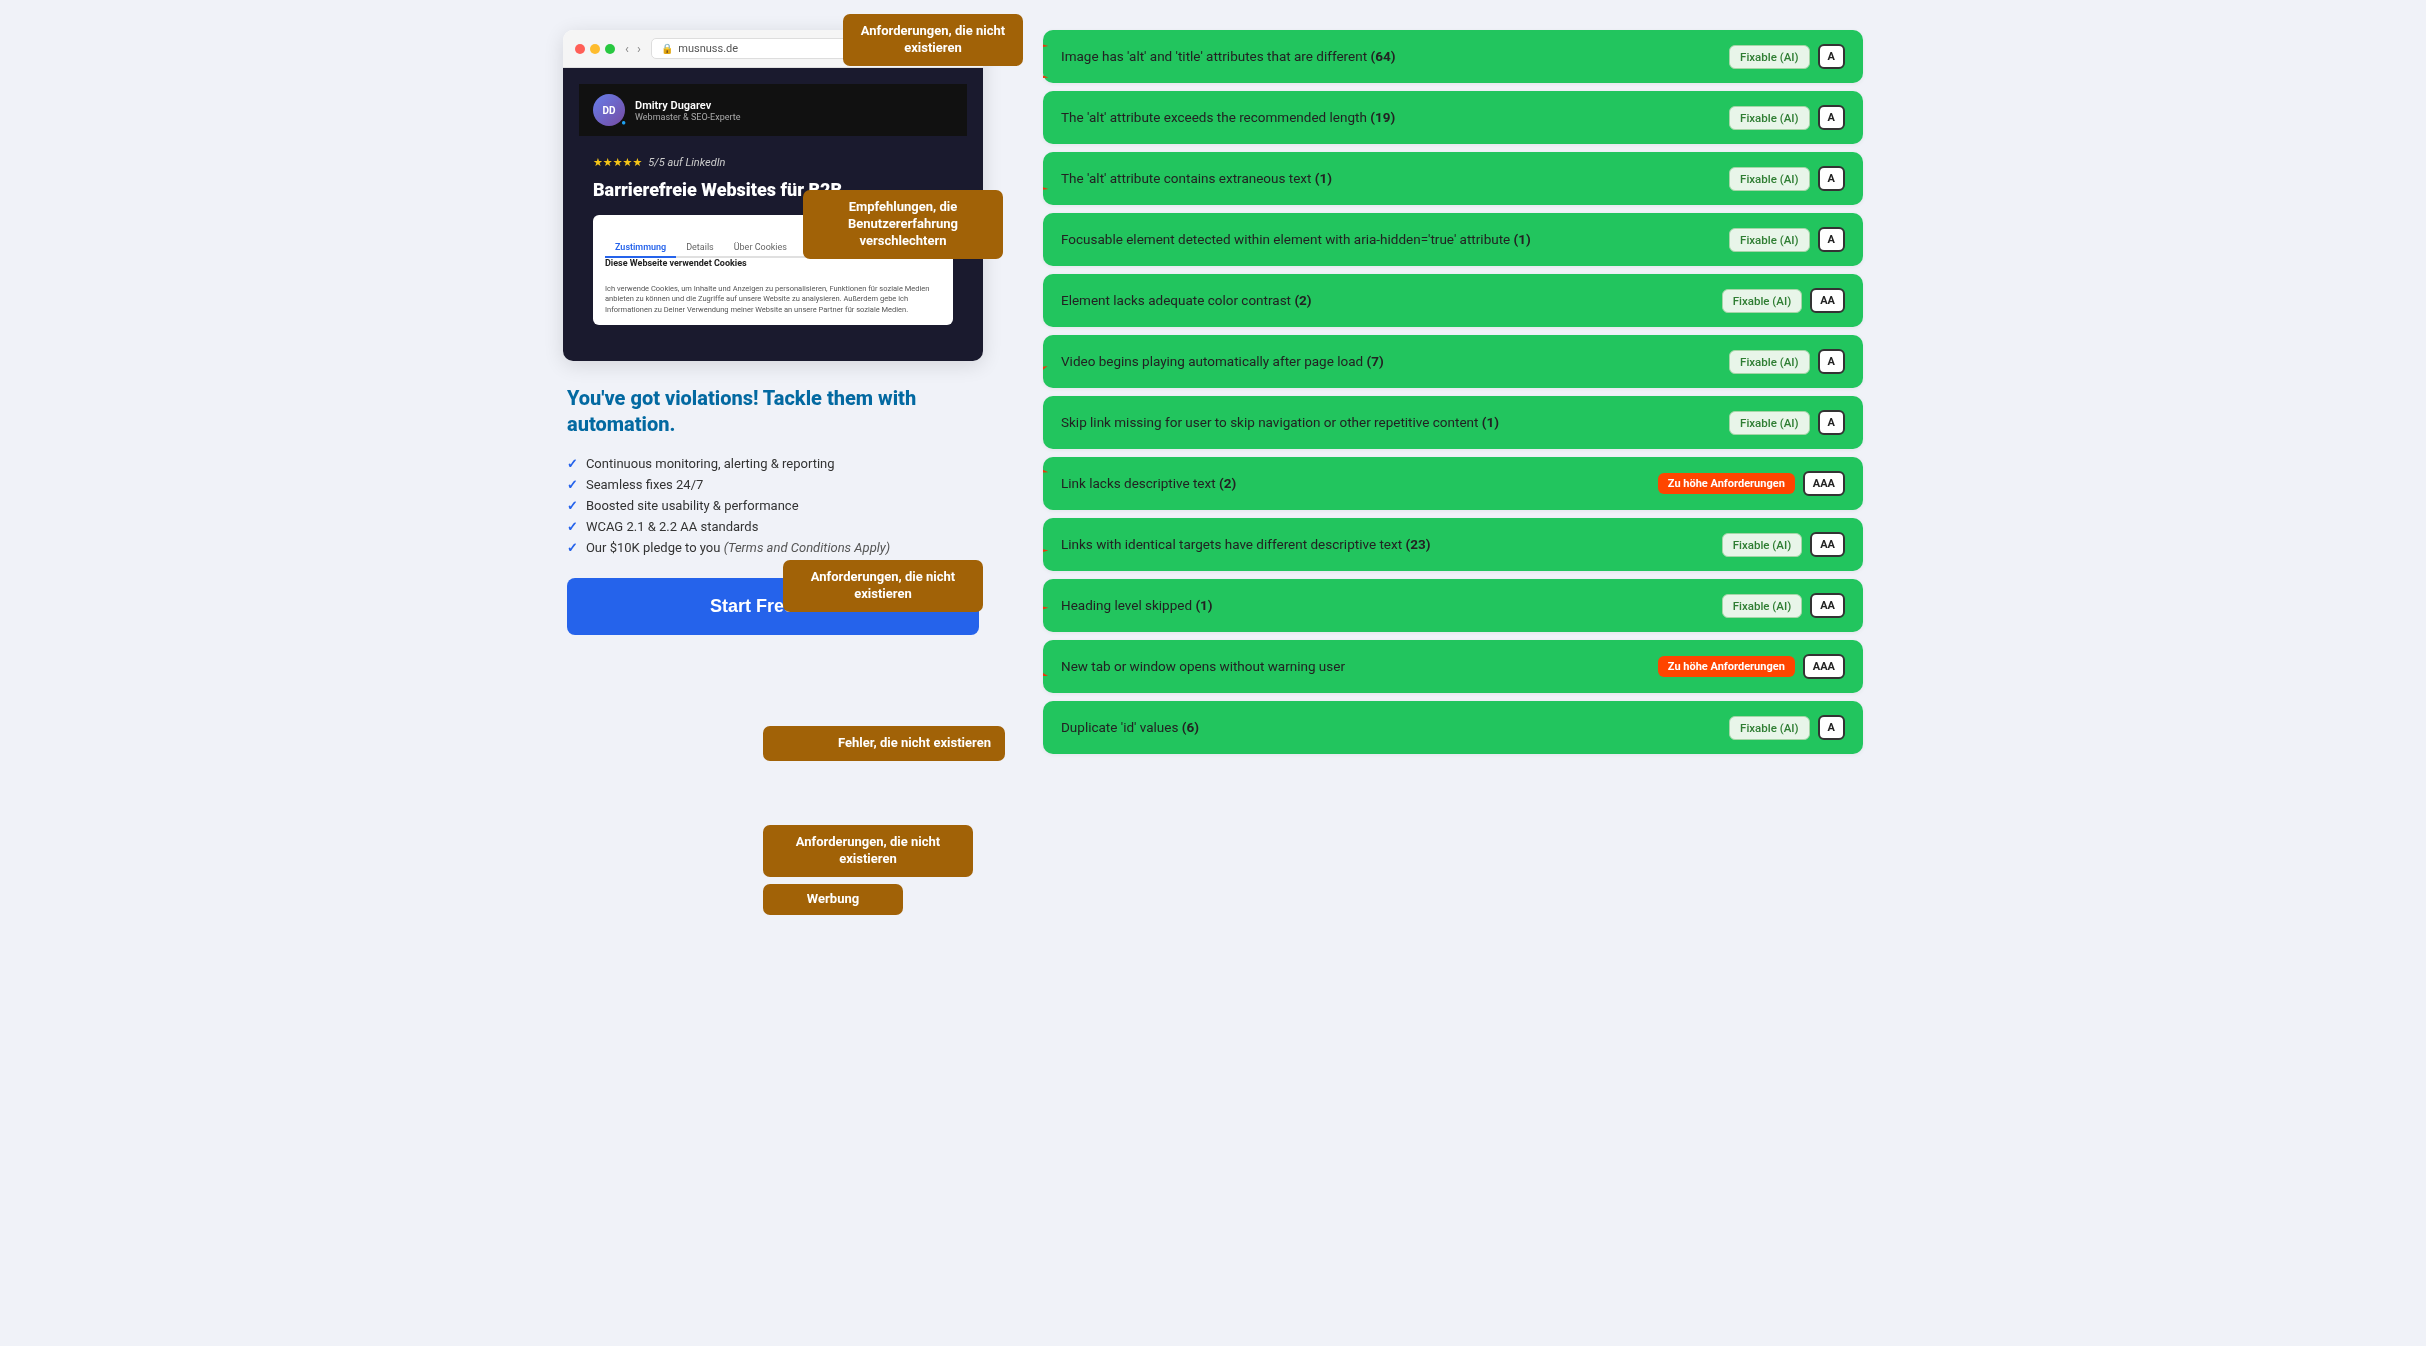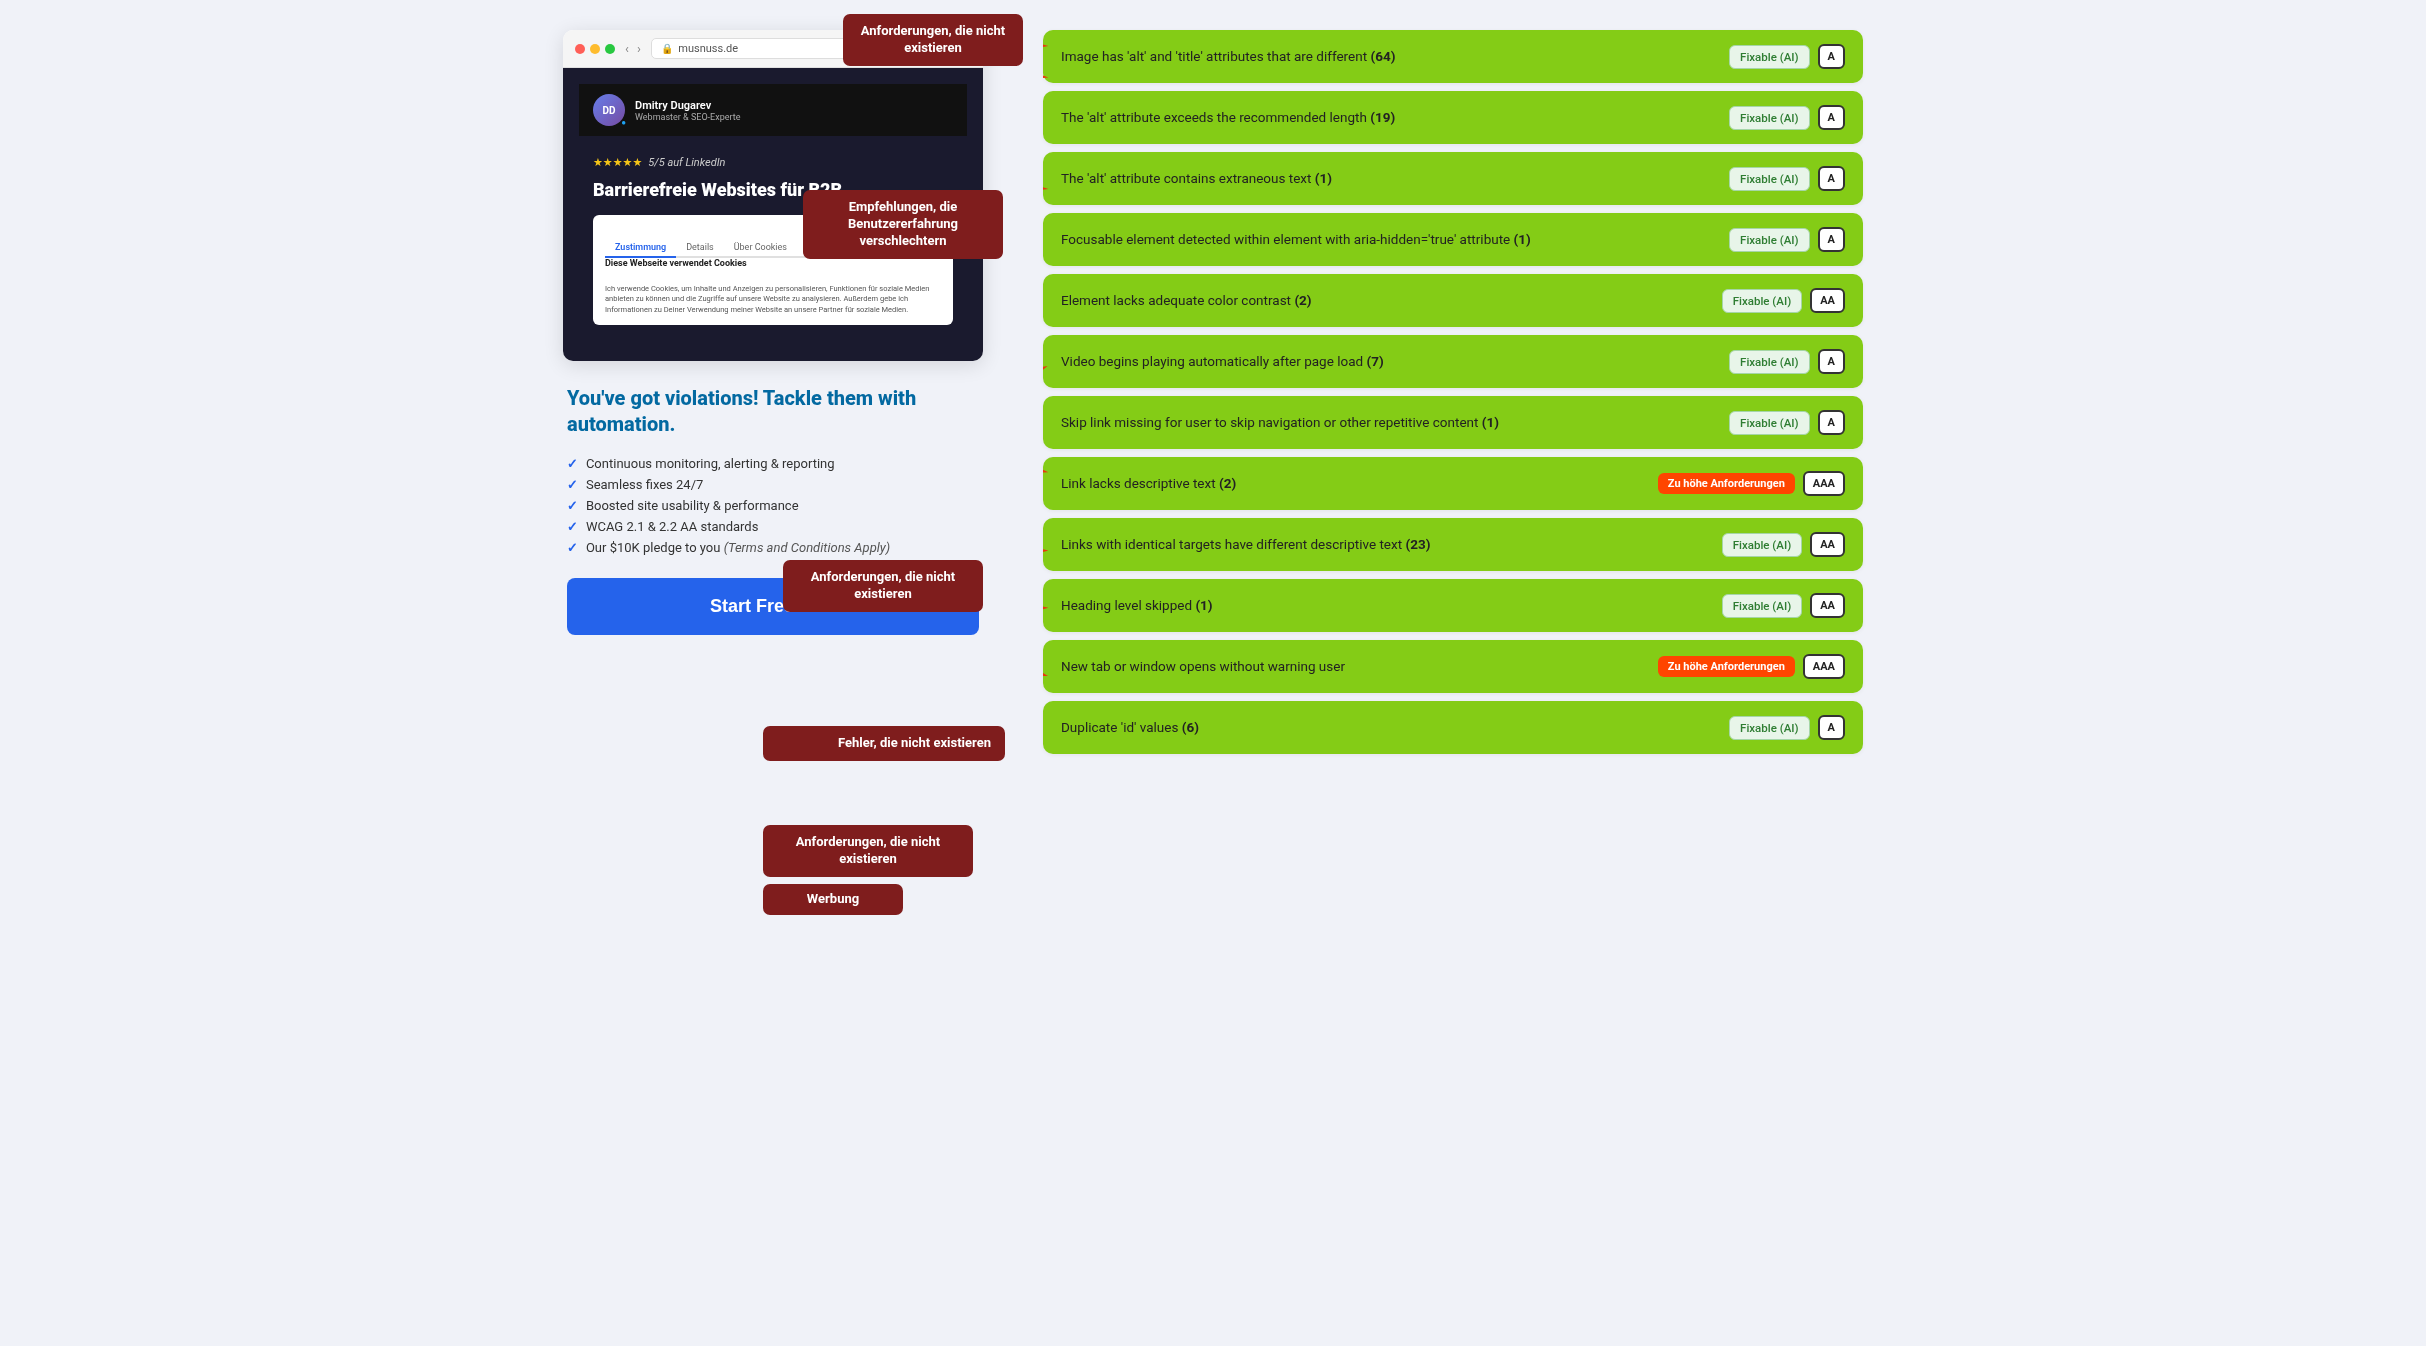--- a/index.html
+++ b/index.html
@@ -203,21 +203,21 @@
     
     .right-panel {
       flex: 1;
       display: flex;
       flex-direction: column;
       gap: 8px;
       position: relative;
     }
 
     .violation-row {
-      background: #84cc16;
+      background: #22c55e;
       border-radius: 10px;
       padding: 14px 18px;
       display: flex;
       align-items: center;
       justify-content: space-between;
       box-shadow: 0 1px 4px rgba(0,0,0,0.06);
       gap: 12px;
     }
     .violation-text {
       flex: 1;
@@ -261,21 +261,21 @@
       border-radius: 6px;
       padding: 4px 10px;
       font-size: 11px;
       font-weight: 700;
       white-space: nowrap;
     }
 
     
     .callout {
       position: absolute;
-      background: #7f1d1d;
+      background: #a16207;
       color: #fff;
       font-size: 13px;
       font-weight: 700;
       padding: 9px 14px;
       border-radius: 7px;
       line-height: 1.3;
       z-index: 10;
       text-align: center;
     }
     .callout::after {

